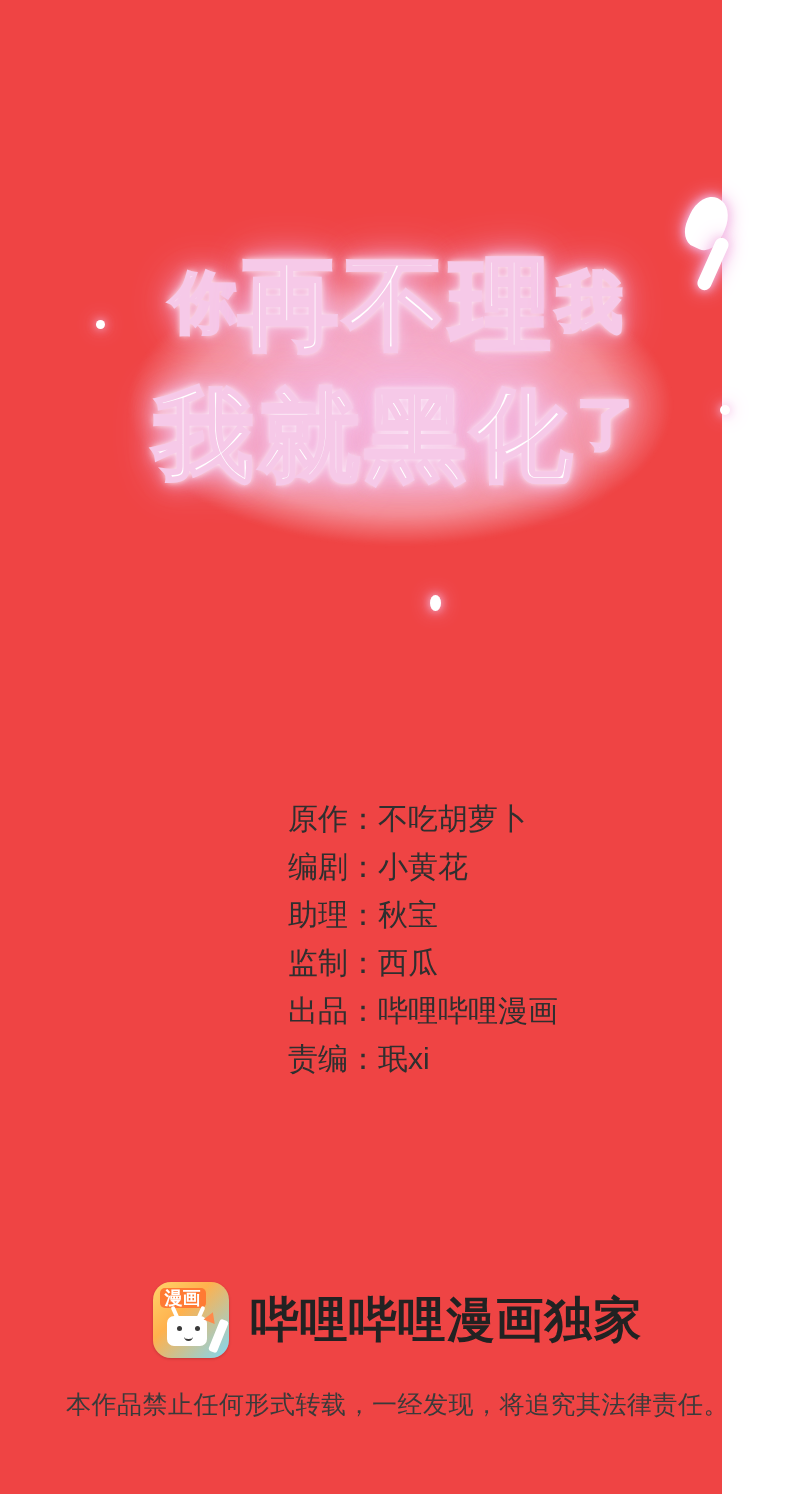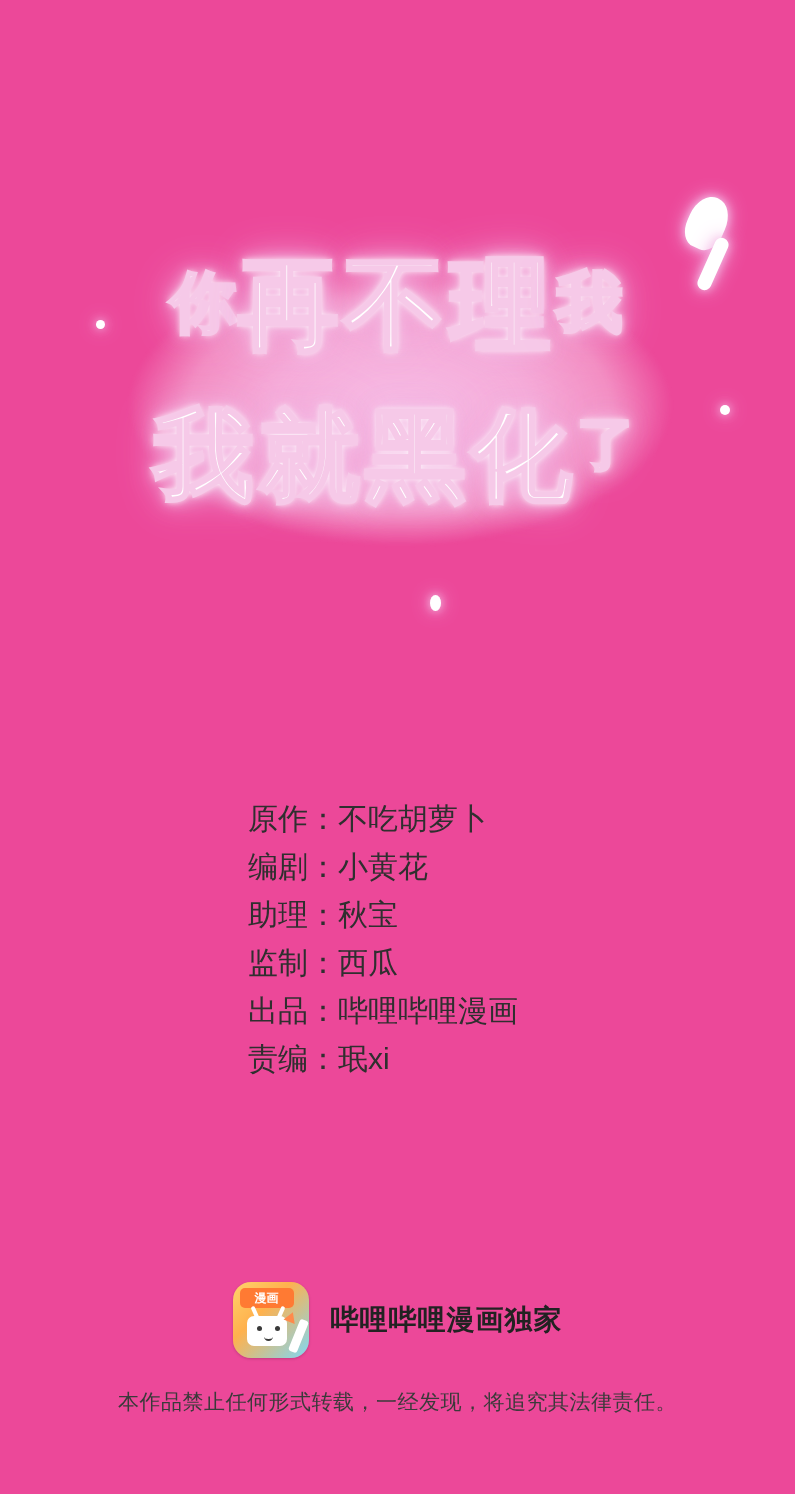--- a/index.html
+++ b/index.html
@@ -11,23 +11,23 @@
     width: 795px;
     height: 1494px;
     position: relative;
     font-family: "Liberation Sans", sans-serif;
     color: #2b2b2b;
     overflow: hidden;
   }
 
   .page {
     position: relative;
-    width: 795px;
+    width: 722px;
     height: 1494px;
-    background: #ec4899;
+    background: #ef4444;
   }
 
   
   .title-art {
     position: absolute;
     left: 0;
     top: 170px;
     width: 795px;
     height: 470px;
   }
@@ -60,21 +60,21 @@
        0 0 26px #f3b6e2,
        0 0 44px #efa7dc;
   }
 
   .title-line.l1 {
     top: 78px;
     font-size: 100px;
     line-height: 108px;
   }
   .title-line.l2 {
-    top: 220px;
+    top: 200px;
     font-size: 100px;
     line-height: 108px;
     text-align: center;
   }
 
   .t-small {
     font-size: 66px;
     vertical-align: 14px;
     letter-spacing: 2px;
   }
@@ -112,20 +112,21 @@
     position: absolute;
     left: 248px;
     top: 795px;
     width: 500px;
     font-size: 30px;
     line-height: 48px;
     color: #2f2f2f;
   }
   .credit-row {
     white-space: nowrap;
+    margin-left: 40px;
   }
   .credit-label { }
   .credit-value { }
 
   
   .brand-row {
     position: absolute;
     left: 0;
     top: 1282px;
     width: 795px;
@@ -144,23 +145,23 @@
     overflow: hidden;
     box-shadow: 0 1px 3px rgba(0,0,0,0.18);
     flex: none;
   }
   .app-icon .badge {
     position: absolute;
     left: 7px;
     top: 6px;
     background: #ff7a33;
     color: #ffffff;
-    font-size: 12px;
+    font-size: 18px;
     font-weight: bold;
-    padding: 2px 15px;
+    padding: 2px 5px;
     border-radius: 5px;
     line-height: 16px;
     letter-spacing: 0px;
   }
   .app-icon .face {
     position: absolute;
     left: 14px;
     top: 34px;
     width: 40px;
     height: 30px;
@@ -213,33 +214,33 @@
     bottom: 36px;
     width: 0;
     height: 0;
     border-left: 6px solid transparent;
     border-right: 6px solid transparent;
     border-bottom: 10px solid #ff8a4b;
     transform: rotate(22deg);
   }
 
   .brand-text {
-    font-size: 28px;
+    font-size: 48px;
     font-weight: bold;
     color: #222222;
     letter-spacing: 1px;
   }
 
   .legal {
     position: absolute;
     left: 0;
     top: 1388px;
     width: 795px;
     text-align: center;
-    font-size: 21px;
+    font-size: 25px;
     color: #3a3a3a;
     letter-spacing: 0.5px;
   }
 </style>
 </head>
 <body>
 
 <div class="page">
 
   <div class="title-art">

